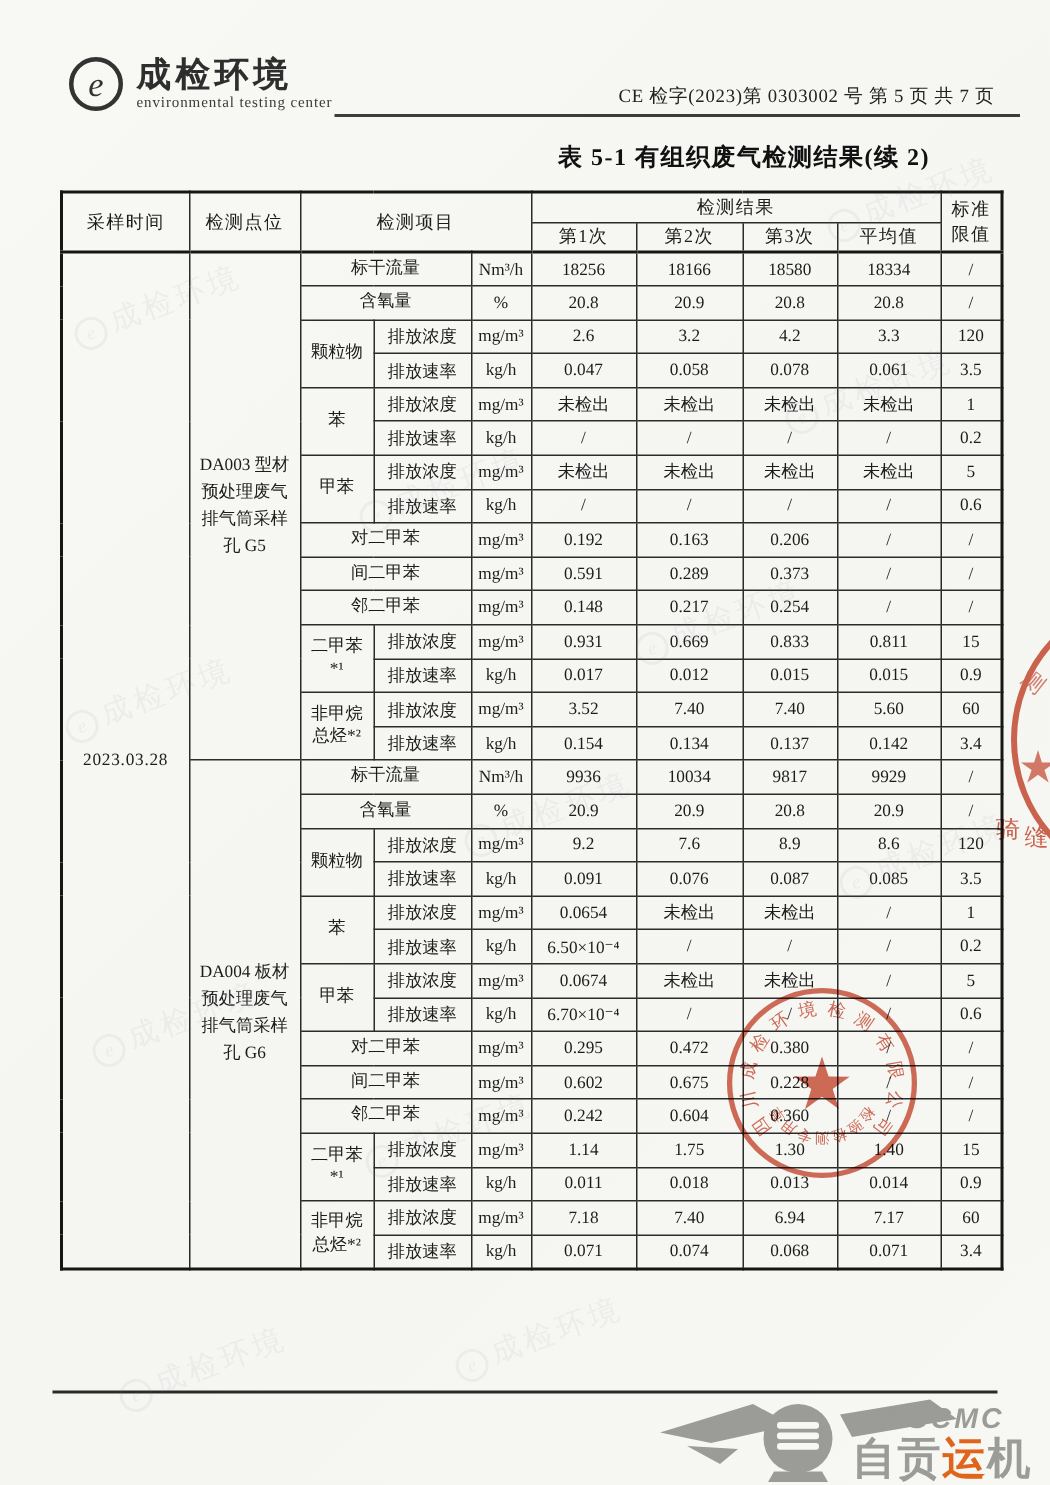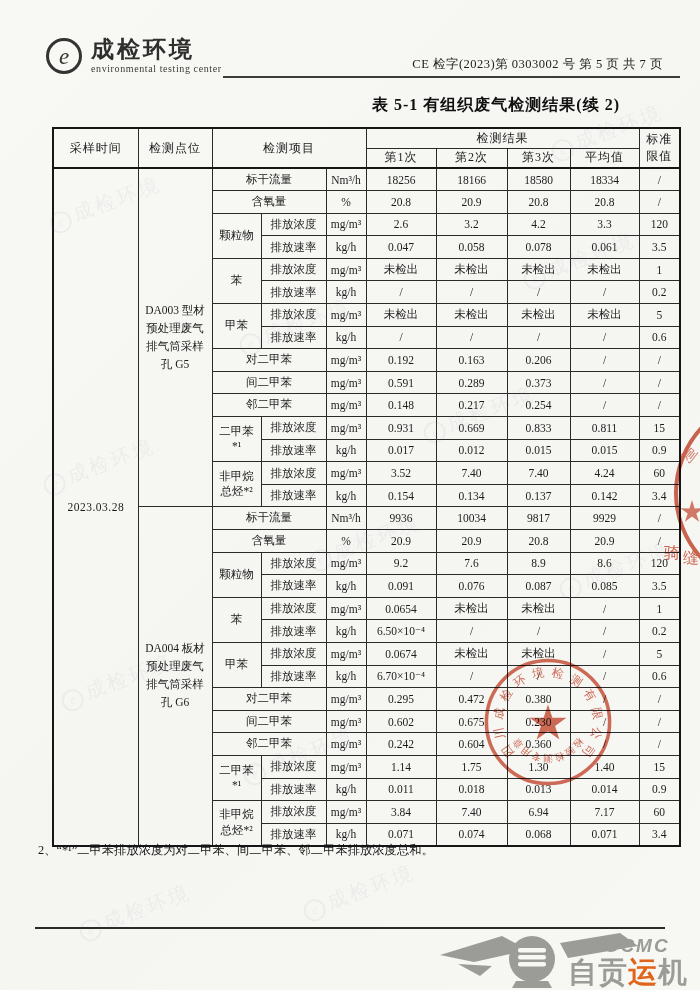--- a/index.html
+++ b/index.html
@@ -12,21 +12,21 @@
   }
   
   .logo{position:absolute;left:44px;top:36px;display:flex;align-items:center;gap:7px;}
   .logo-text .cn{font-size:23px;font-weight:bold;letter-spacing:3px;color:#2e2e2e;line-height:24px;}
   .logo-text .en{font-size:10px;letter-spacing:.6px;color:#3a3a3a;margin-top:1px;}
   .doc-no{position:absolute;top:56px;right:37px;font-size:12.5px;letter-spacing:.5px;color:#222;margin-left:48px;}
   .head-rule{position:absolute;left:223px;top:76px;width:457px;height:2px;background:#3c3c3c;}
   .page-title{position:absolute;left:4px;top:95px;width:616px;text-align:right;
     font-size:16px;font-weight:bold;letter-spacing:1px;color:#111;}
   
-  table.results{border-collapse:collapse;table-layout:fixed;position:absolute;left:52px;top:127px;
+  table.results{border-collapse:collapse;table-layout:fixed;position:absolute;left:40px;top:127px;
     border:2px solid #161616;padding-left:39px;}
   .results th,.results td{border:1px solid #2b2b2b;text-align:center;vertical-align:middle;
     padding:0;font-weight:normal;overflow:hidden;}
   .results thead tr{height:20px;}
   .results tbody tr{height:22.6px;}
   .results th{font-size:12px;letter-spacing:1px;}
   .results td{font-size:11.5px;}
   .hspan,.hrun{border-bottom:2px solid #161616 !important;}
   .pre{white-space:pre-line;}
   .datecell{font-size:12px;letter-spacing:.5px;}
@@ -227,21 +227,21 @@
           <td class="valcell limitcell">0.9</td>
         </tr>
         <tr>
           <td rowspan="2" colspan="1" class="namecell pre">非甲烷
 总烃*²</td>
           <td class="subcell">排放浓度</td>
           <td class="unitcell">mg/m³</td>
           <td class="valcell">3.52</td>
           <td class="valcell">7.40</td>
           <td class="valcell">7.40</td>
-          <td class="valcell">4.24</td>
+          <td class="valcell">5.60</td>
           <td class="valcell limitcell">60</td>
         </tr>
         <tr>
           <td class="subcell">排放速率</td>
           <td class="unitcell">kg/h</td>
           <td class="valcell">0.154</td>
           <td class="valcell">0.134</td>
           <td class="valcell">0.137</td>
           <td class="valcell">0.142</td>
           <td class="valcell limitcell">3.4</td>
@@ -332,21 +332,21 @@
           <td class="valcell">0.472</td>
           <td class="valcell">0.380</td>
           <td class="valcell">/</td>
           <td class="valcell limitcell">/</td>
         </tr>
         <tr>
           <td colspan="2" class="namecell pre">间二甲苯</td>
           <td class="unitcell">mg/m³</td>
           <td class="valcell">0.602</td>
           <td class="valcell">0.675</td>
-          <td class="valcell">0.230</td>
+          <td class="valcell">0.228</td>
           <td class="valcell">/</td>
           <td class="valcell limitcell">/</td>
         </tr>
         <tr>
           <td colspan="2" class="namecell pre">邻二甲苯</td>
           <td class="unitcell">mg/m³</td>
           <td class="valcell">0.242</td>
           <td class="valcell">0.604</td>
           <td class="valcell">0.360</td>
           <td class="valcell">/</td>
@@ -370,40 +370,39 @@
           <td class="valcell">0.018</td>
           <td class="valcell">0.013</td>
           <td class="valcell">0.014</td>
           <td class="valcell limitcell">0.9</td>
         </tr>
         <tr>
           <td rowspan="2" colspan="1" class="namecell pre">非甲烷
 总烃*²</td>
           <td class="subcell">排放浓度</td>
           <td class="unitcell">mg/m³</td>
-          <td class="valcell">3.84</td>
+          <td class="valcell">7.18</td>
           <td class="valcell">7.40</td>
           <td class="valcell">6.94</td>
           <td class="valcell">7.17</td>
           <td class="valcell limitcell">60</td>
         </tr>
         <tr>
           <td class="subcell">排放速率</td>
           <td class="unitcell">kg/h</td>
           <td class="valcell">0.071</td>
           <td class="valcell">0.074</td>
           <td class="valcell">0.068</td>
           <td class="valcell">0.071</td>
           <td class="valcell limitcell">3.4</td>
         </tr>
       </tbody>
     </table>
 
   <div class="notes">
-    <div>2、“*¹”二甲苯排放浓度为对二甲苯、间二甲苯、邻二甲苯排放浓度总和。</div>
   </div>
   <div class="bottom-rule"></div>
 
   <svg class="stamp-main" viewBox="0 0 150 150" id="stamp-svg">
       <g fill="#c53a20" opacity="0.9">
         <circle cx="75" cy="75" r="70" fill="none" stroke="#c53a20" stroke-width="4"></circle>
         <text x="75" y="23" text-anchor="middle" font-size="13.5" transform="rotate(-126 75 75)">四</text>
         <text x="75" y="23" text-anchor="middle" font-size="13.5" transform="rotate(-103.0909090909091 75 75)">川</text>
         <text x="75" y="23" text-anchor="middle" font-size="13.5" transform="rotate(-80.18181818181819 75 75)">成</text>
         <text x="75" y="23" text-anchor="middle" font-size="13.5" transform="rotate(-57.272727272727266 75 75)">检</text>

